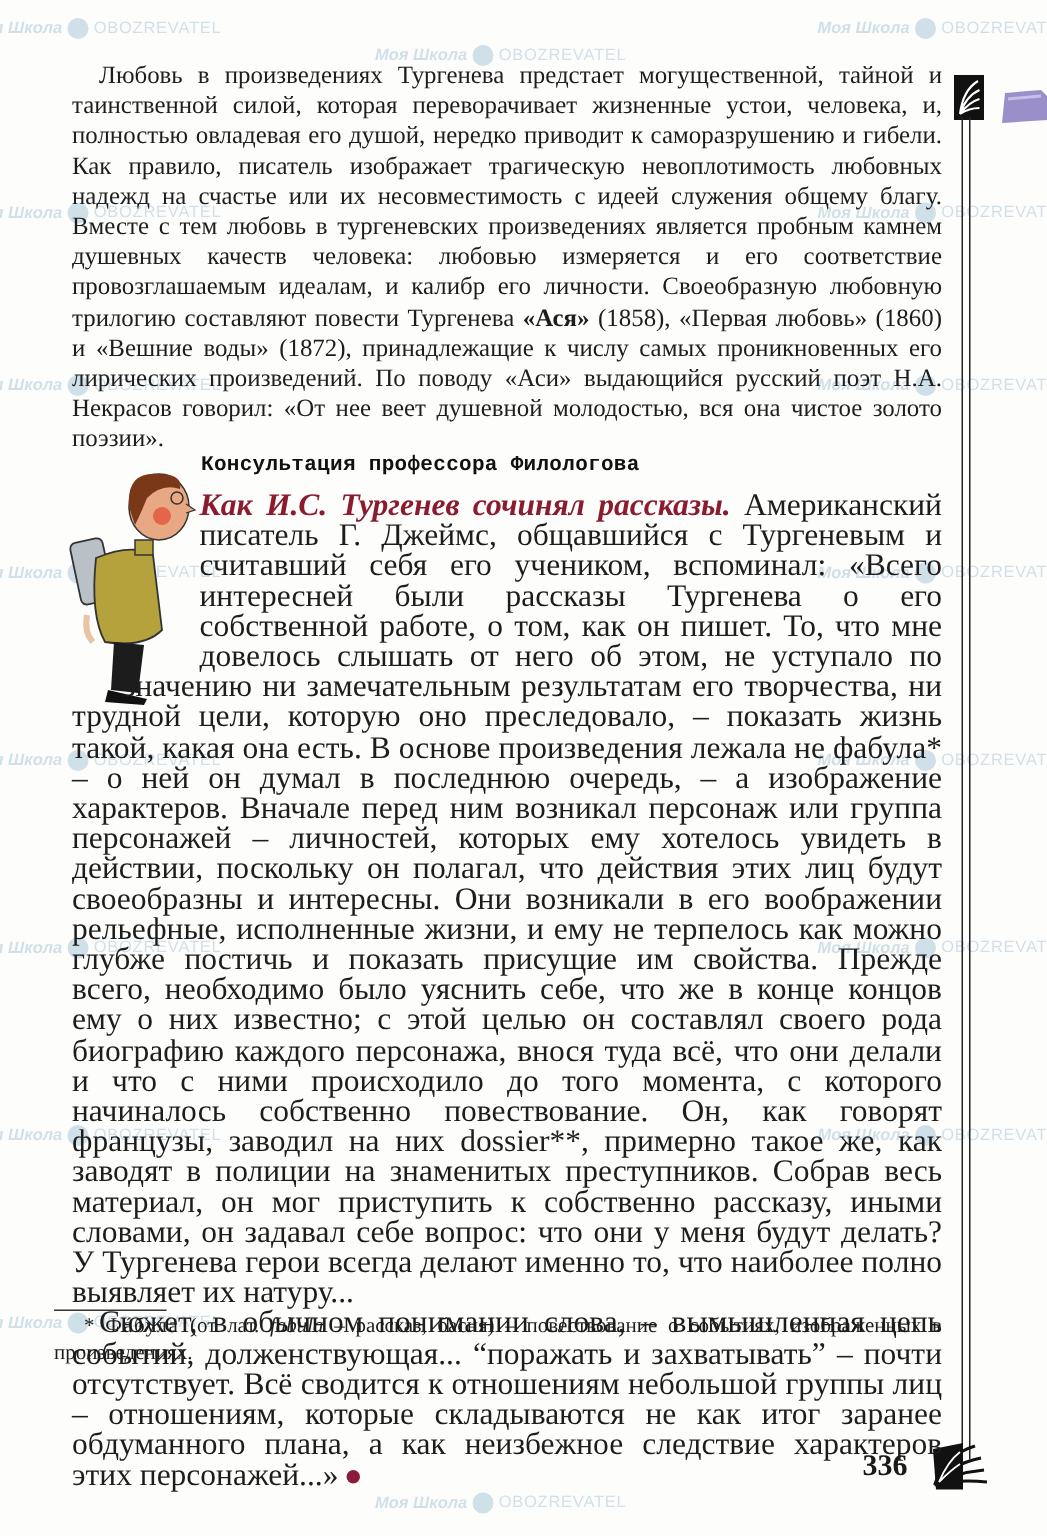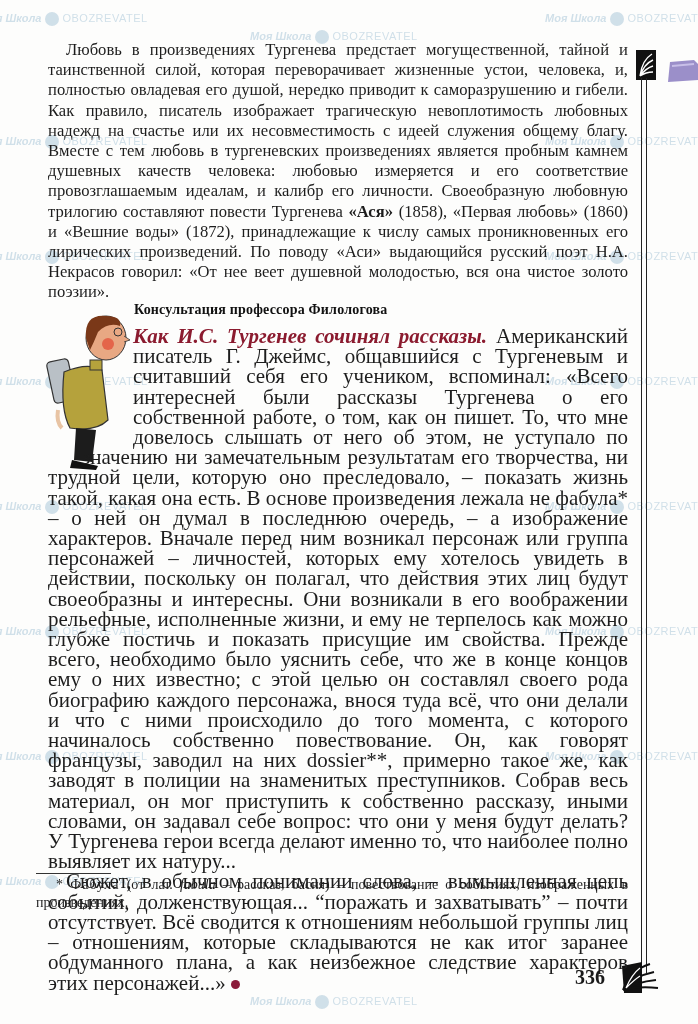--- a/index.html
+++ b/index.html
@@ -18,21 +18,21 @@
   }
   .watermark .wm-brand { letter-spacing: 0.5px; }
   .page { position: absolute; left: 0; top: 0; width: 698px; height: 1024px; z-index: 1; }
   .para {
     position: absolute; left: 48px; width: 580px; font-size: 16.6px; line-height: 20.2px;
     text-align: justify; hyphens: manual;
   }
   .para .indent { display: inline-block; width: 18px; }
   #para1 { top: 40px; }
   .section-heading {
-    position: absolute; left: 134px; top: 302px; font-family: Liberation Serif, serif;
+    position: absolute; left: 134px; top: 302px; font-family: Liberation Mono, monospace;
     font-weight: bold; font-size: 14px; letter-spacing: 0.2px; color: #111;
   }
   .illustration { position: absolute; left: 36px; top: 310px; width: 100px; height: 170px; }
   #para2-wrap { position: absolute; left: 48px; top: 326px; width: 580px; font-size: 21px; line-height: 20.2px; text-align: justify; }
   .float-space { float: left; shape-outside: polygon(0 0, 85px 0, 85px 120px, 70px 140px, 0 140px); }
   .float1 { width: 85px; height: 120px; }
   .float2 { width: 34px; height: 20px; clear: left; }
   .red-italic { color: #8b1b2f; font-style: italic; font-weight: bold; }
   .end-dot { display: inline-block; width: 9px; height: 9px; border-radius: 50%; background: #8b1b3a; margin-left: 5px; vertical-align: 1px; }
   .footnote-rule { position: absolute; left: 36px; top: 873px; width: 75px; border-top: 1px solid #333; }

